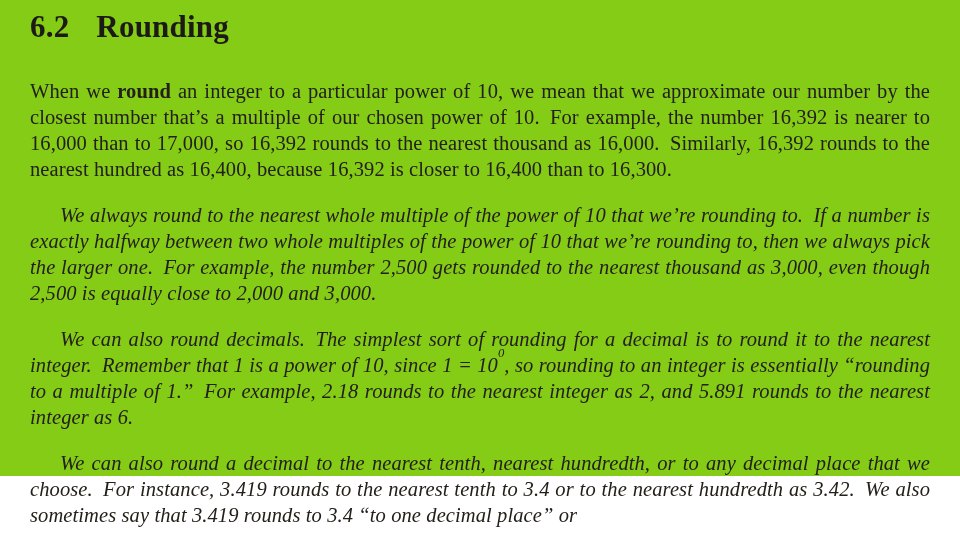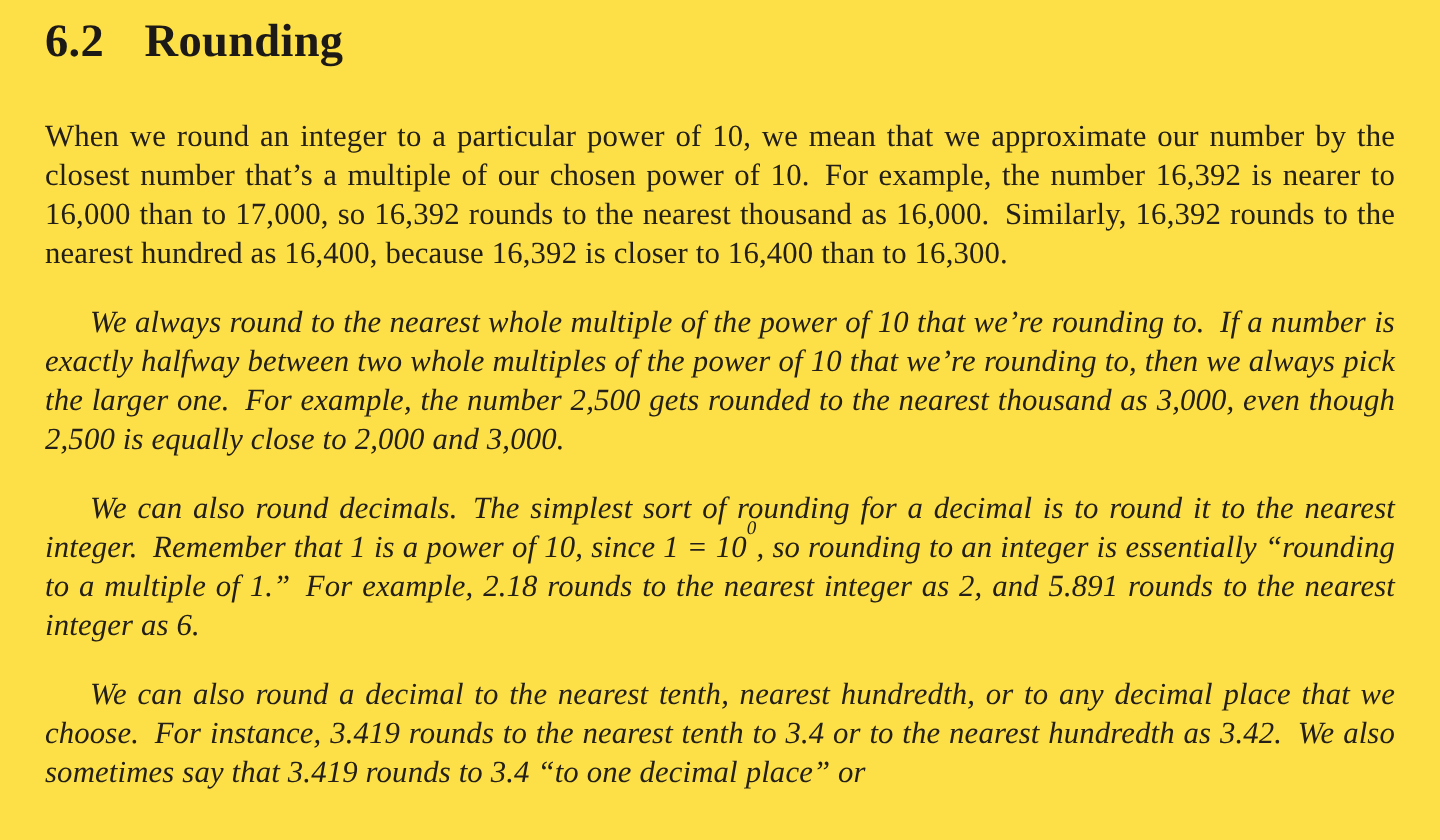--- a/index.html
+++ b/index.html
@@ -6,23 +6,23 @@
     margin: 0;
     padding: 0;
     background: #ffffff;
     width: 960px;
     height: 560px;
     overflow: hidden;
   }
   .page {
     box-sizing: border-box;
     width: 960px;
-    height: 560px;
+    height: 476px;
     padding: 8px 30px 0 30px;
-    background: #fde047;
+    background: #84cc16;
     font-family: "Liberation Serif", serif;
     color: #221e1a;
   }
   .heading {
     font-family: "Liberation Serif", serif;
     font-weight: 700;
     font-size: 31px;
     line-height: 38px;
     color: #1c1916;
     margin: 0 0 32px 0;
@@ -39,21 +39,21 @@
     text-align: justify;
     margin: 0 0 20px 0;
     color: #242019;
     letter-spacing: 0.1px;
   }
   p.para.indent {
     text-indent: 30px;
     font-style: italic;
   }
   .bold {
-    font-weight: 400;
+    font-weight: 700;
   }
   sup.pow {
     font-size: 62%;
     line-height: 0;
     position: relative;
     top: -0.55em;
   }
 </style>
 </head>
 <body>

